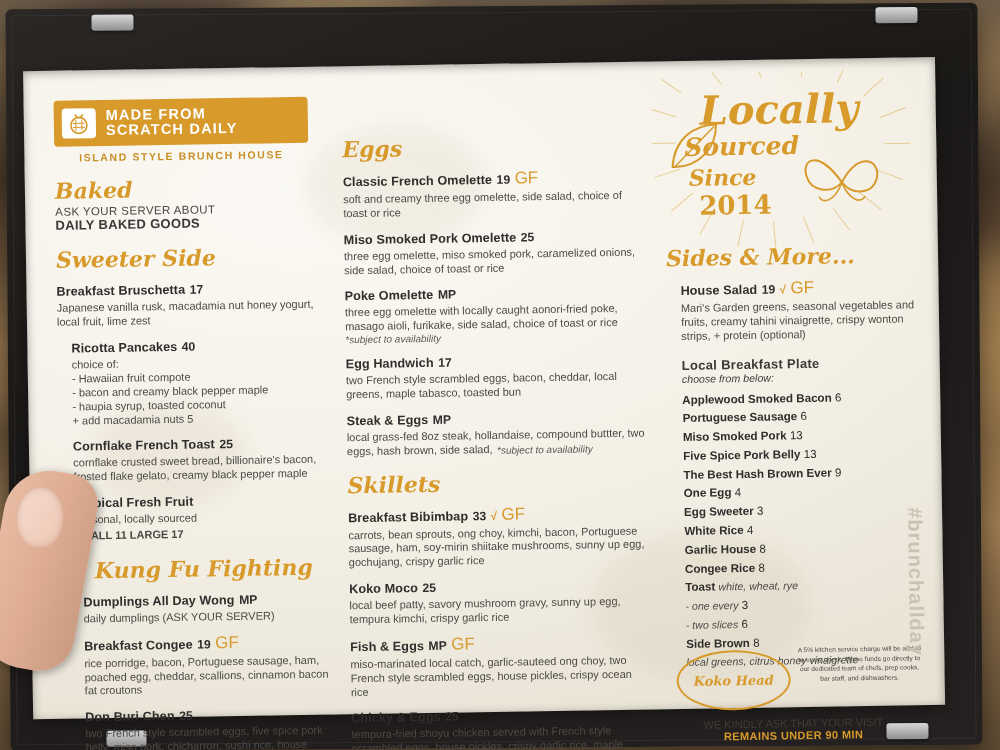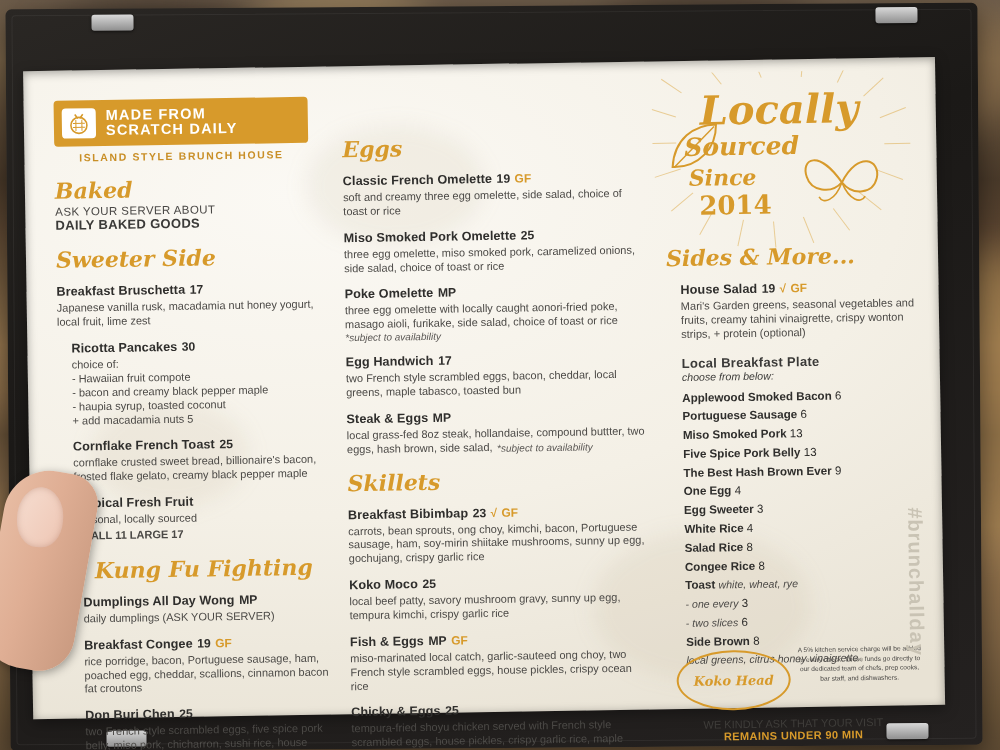--- a/index.html
+++ b/index.html
@@ -94,21 +94,21 @@
     font-family:"DejaVu Serif", serif;
     font-style:italic;color:#d79a2b;font-weight:bold;
   }
   .h-script{font-size:22px;margin:14px 0 2px;}
   .sub-caps{font-size:11.5px;letter-spacing:.4px;color:#4a4846;}
   .sub-bold{font-size:13px;font-weight:bold;color:#3b3a38;letter-spacing:.3px;}
 
   .item{margin-top:9px;}
   .item .nm{font-size:12.6px;font-weight:bold;color:#2f2e2c;letter-spacing:.1px;}
   .item .pr{font-size:12.2px;font-weight:bold;color:#2f2e2c;}
-  .item .gf{color:#d79a2b;font-weight:bold;font-size:12px;}
+  .item .gf{color:#d79a2b;font-weight:normal;font-size:17px;}
   .item .vg{color:#d79a2b;font-weight:bold;font-size:11.5px;}
   .item .ds{font-size:11px;line-height:1.26;color:#4b4946;margin-top:2px;}
   .ital{font-style:italic;font-size:10px;color:#5a5754;}
 
   .indent{padding-left:22px;}
   .indent2{padding-left:14px;}
 
   
   .locally{
     position:relative;height:150px;color:#d79a2b;
@@ -192,21 +192,21 @@
           <div class="h-script script">Sweeter Side</div>
 
           <div class="item">
             <div><span class="nm">Breakfast Bruschetta</span>
               <span class="pr">17</span></div>
             <div class="ds" style="white-space:pre-line">Japanese vanilla rusk, macadamia nut honey yogurt, local fruit, lime zest</div>
           </div>
 
           <div class="item indent2">
             <div><span class="nm">Ricotta Pancakes</span>
-              <span class="pr">30</span></div>
+              <span class="pr">40</span></div>
             <div class="ds" style="white-space:pre-line">choice of:
 - Hawaiian fruit compote
 - bacon and creamy black pepper maple
 - haupia syrup, toasted coconut
 + add macadamia nuts 5</div>
           </div>
 
           <div class="item indent2">
             <div><span class="nm">Cornflake French Toast</span>
               <span class="pr">25</span></div>
@@ -275,21 +275,21 @@
             <div><span class="nm">Steak &amp; Eggs</span>
               <span class="pr">MP</span></div>
             <div class="ds">local grass-fed 8oz steak, hollandaise, compound buttter, two eggs, hash brown, side salad,</div>
             <div class="ital" style="margin-top:-12px;margin-left:150px;">*subject to availability</div>
           </div>
 
           <div class="h-script script" style="margin-top:14px;">Skillets</div>
 
           <div class="item">
             <div><span class="nm">Breakfast Bibimbap</span>
-              <span class="pr">23</span>
+              <span class="pr">33</span>
               <span class="vg">√</span>
               <span class="gf">GF</span></div>
             <div class="ds">carrots, bean sprouts, ong choy, kimchi, bacon, Portuguese sausage, ham, soy-mirin shiitake mushrooms, sunny up egg, gochujang, crispy garlic rice</div>
           </div>
 
           <div class="item">
             <div><span class="nm">Koko Moco</span>
               <span class="pr">25</span></div>
             <div class="ds">local beef patty, savory mushroom gravy, sunny up egg, tempura kimchi, crispy garlic rice</div>
           </div>
@@ -367,21 +367,21 @@
 
             <div class="side-list" style="margin-top:6px;">
               <div><span class="nm">Applewood Smoked Bacon</span> <span>6</span></div>
               <div><span class="nm">Portuguese Sausage</span> <span>6</span></div>
               <div><span class="nm">Miso Smoked Pork</span> <span>13</span></div>
               <div><span class="nm">Five Spice Pork Belly</span> <span>13</span></div>
               <div><span class="nm">The Best Hash Brown Ever</span> <span>9</span></div>
               <div><span class="nm">One Egg</span> <span>4</span></div>
               <div><span class="nm">Egg Sweeter</span> <span>3</span></div>
               <div><span class="nm">White Rice</span> <span>4</span></div>
-              <div><span class="nm">Salad Rice</span> <span>8</span></div>
+              <div><span class="nm">Garlic House</span> <span>8</span></div>
               <div><span class="nm">Congee Rice</span> <span>8</span></div>
               <div><span class="nm">Toast</span> <span class="sub">white, wheat, rye</span></div>
               <div><span class="sub" style="font-style:italic">- one every</span> <span>3</span></div>
               <div><span class="sub" style="font-style:italic">- two slices</span> <span>6</span></div>
               <div><span class="nm">Side Brown</span> <span>8</span>
                 <div class="sub">local greens, citrus honey vinaigrette</div>
               </div>
             </div>
           </div>
 

